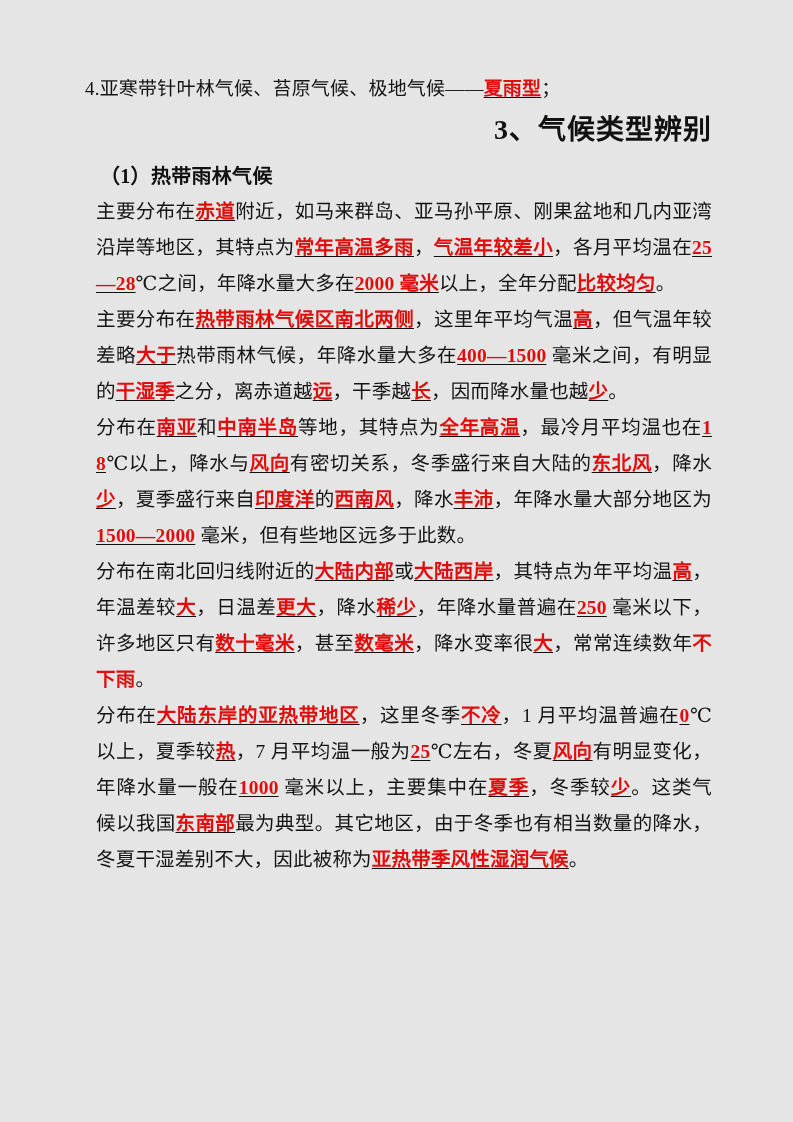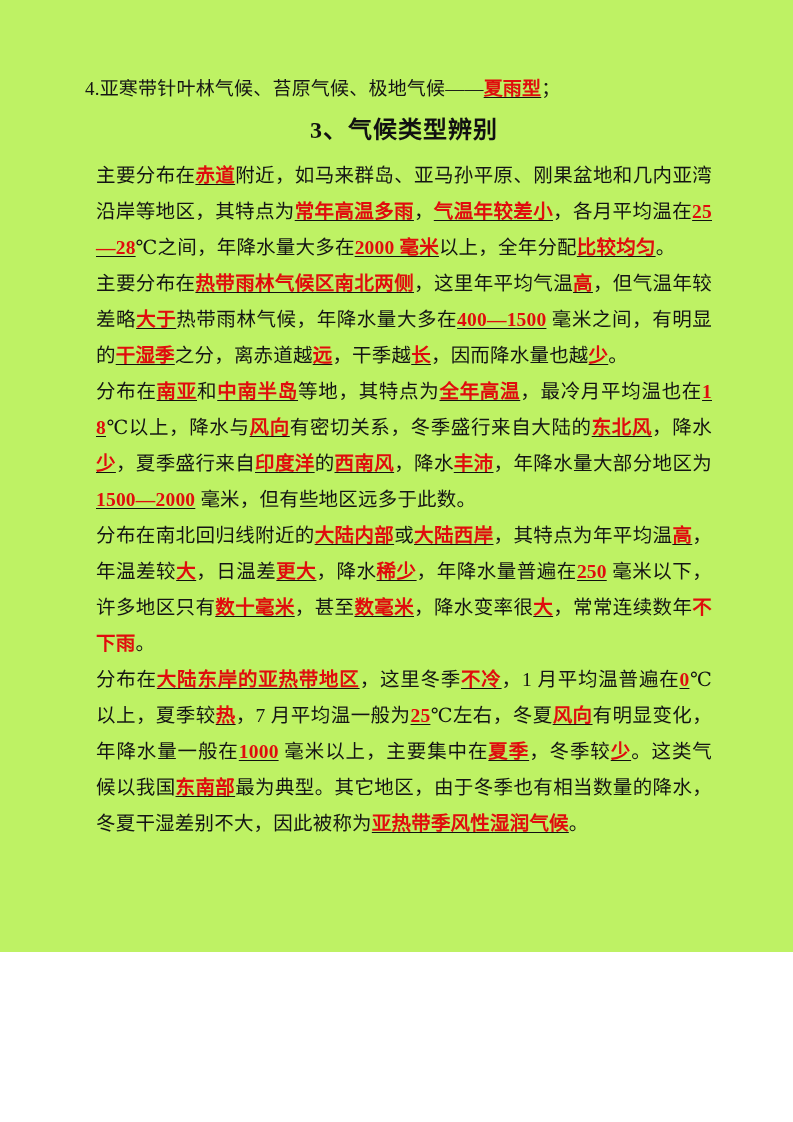--- a/index.html
+++ b/index.html
@@ -11,45 +11,45 @@
   body {
     width: 793px;
     height: 1122px;
     font-family: "Liberation Serif", "DejaVu Serif", serif;
     color: #1a1a1a;
     overflow: hidden;
   }
   .page {
     position: relative;
     width: 793px;
-    height: 952px;
+    height: 1122px;
     box-sizing: border-box;
     padding: 72px 81px 0 96px;
-    background: #bef264;
+    background: #e5e5e5;
   }
   
   .line-block {
     font-size: 19.5px;
     line-height: 36px;
     letter-spacing: 0.2px;
     text-align: justify;
     text-justify: inter-ideograph;
     word-break: break-all;
     margin: 0;
     color: #141414;
   }
   .intro-line {
     font-size: 19px;
     line-height: 34px;
     margin: 0 0 2px -11px;
     white-space: nowrap;
   }
   .center-heading {
-    text-align: center;
-    font-size: 24px;
+    text-align: right;
+    font-size: 28px;
     font-weight: bold;
     line-height: 44px;
     letter-spacing: 1px;
     margin: 2px 0 6px 0;
     color: #111111;
   }
   .sub-heading {
     font-size: 20px;
     font-weight: bold;
     line-height: 36px;
@@ -81,20 +81,21 @@
 
 <div class="page">
 
   <p class="line-block intro-line">
     <span>4.亚寒带针叶林气候、苔原气候、极地气候——</span><span class="hl">夏雨型</span><span>；</span>
   </p>
 
   <h1 class="center-heading">3、气候类型辨别</h1>
 
   <div id="sections-root">
+      <h2 class="sub-heading">（1）热带雨林气候</h2>
       <p class="line-block para"><span class="plain">主要分布在</span><span class="hl">赤道</span><span class="plain">附近，如马来群岛、亚马孙平原、刚果盆地和几内亚湾沿岸等地区，其特点为</span><span class="hl">常年高温多雨</span><span class="plain">，</span><span class="hl">气温年较差小</span><span class="plain">，各月平均温在</span><span class="hl">25—28</span><span class="plain">℃之间，年降水量大多在</span><span class="hl">2000 毫米</span><span class="plain">以上，全年分配</span><span class="hl">比较均匀</span><span class="plain">。</span></p>
       <p class="line-block para"><span class="plain">主要分布在</span><span class="hl">热带雨林气候区南北两侧</span><span class="plain">，这里年平均气温</span><span class="hl">高</span><span class="plain">，但气温年较差略</span><span class="hl">大于</span><span class="plain">热带雨林气候，年降水量大多在</span><span class="hl">400—1500</span><span class="plain"> 毫米之间，有明显的</span><span class="hl">干湿季</span><span class="plain">之分，离赤道越</span><span class="hl">远</span><span class="plain">，干季越</span><span class="hl">长</span><span class="plain">，因而降水量也越</span><span class="hl">少</span><span class="plain">。</span></p>
       <p class="line-block para"><span class="plain">分布在</span><span class="hl">南亚</span><span class="plain">和</span><span class="hl">中南半岛</span><span class="plain">等地，其特点为</span><span class="hl">全年高温</span><span class="plain">，最冷月平均温也在</span><span class="hl">18</span><span class="plain">℃以上，降水与</span><span class="hl">风向</span><span class="plain">有密切关系，冬季盛行来自大陆的</span><span class="hl">东北风</span><span class="plain">，降水</span><span class="hl">少</span><span class="plain">，夏季盛行来自</span><span class="hl">印度洋</span><span class="plain">的</span><span class="hl">西南风</span><span class="plain">，降水</span><span class="hl">丰沛</span><span class="plain">，年降水量大部分地区为</span><span class="hl">1500—2000</span><span class="plain"> 毫米，但有些地区远多于此数。</span></p>
       <p class="line-block para"><span class="plain">分布在南北回归线附近的</span><span class="hl">大陆内部</span><span class="plain">或</span><span class="hl">大陆西岸</span><span class="plain">，其特点为年平均温</span><span class="hl">高</span><span class="plain">，年温差较</span><span class="hl">大</span><span class="plain">，日温差</span><span class="hl">更大</span><span class="plain">，降水</span><span class="hl">稀少</span><span class="plain">，年降水量普遍在</span><span class="hl">250</span><span class="plain"> 毫米以下，许多地区只有</span><span class="hl">数十毫米</span><span class="plain">，甚至</span><span class="hl">数毫米</span><span class="plain">，降水变率很</span><span class="hl">大</span><span class="plain">，常常连续数年</span><span class="hl-plain">不下雨</span><span class="plain">。</span></p>
       <p class="line-block para"><span class="plain">分布在</span><span class="hl">大陆东岸的亚热带地区</span><span class="plain">，这里冬季</span><span class="hl">不冷</span><span class="plain">，1 月平均温普遍在</span><span class="hl">0</span><span class="plain">℃以上，夏季较</span><span class="hl">热</span><span class="plain">，7 月平均温一般为</span><span class="hl">25</span><span class="plain">℃左右，冬夏</span><span class="hl">风向</span><span class="plain">有明显变化，年降水量一般在</span><span class="hl">1000</span><span class="plain"> 毫米以上，主要集中在</span><span class="hl">夏季</span><span class="plain">，冬季较</span><span class="hl">少</span><span class="plain">。这类气候以我国</span><span class="hl">东南部</span><span class="plain">最为典型。其它地区，由于冬季也有相当数量的降水，冬夏干湿差别不大，因此被称为</span><span class="hl">亚热带季风性湿润气候</span><span class="plain">。</span></p>
     </div>
 
 </div>
 
 </body></html>

